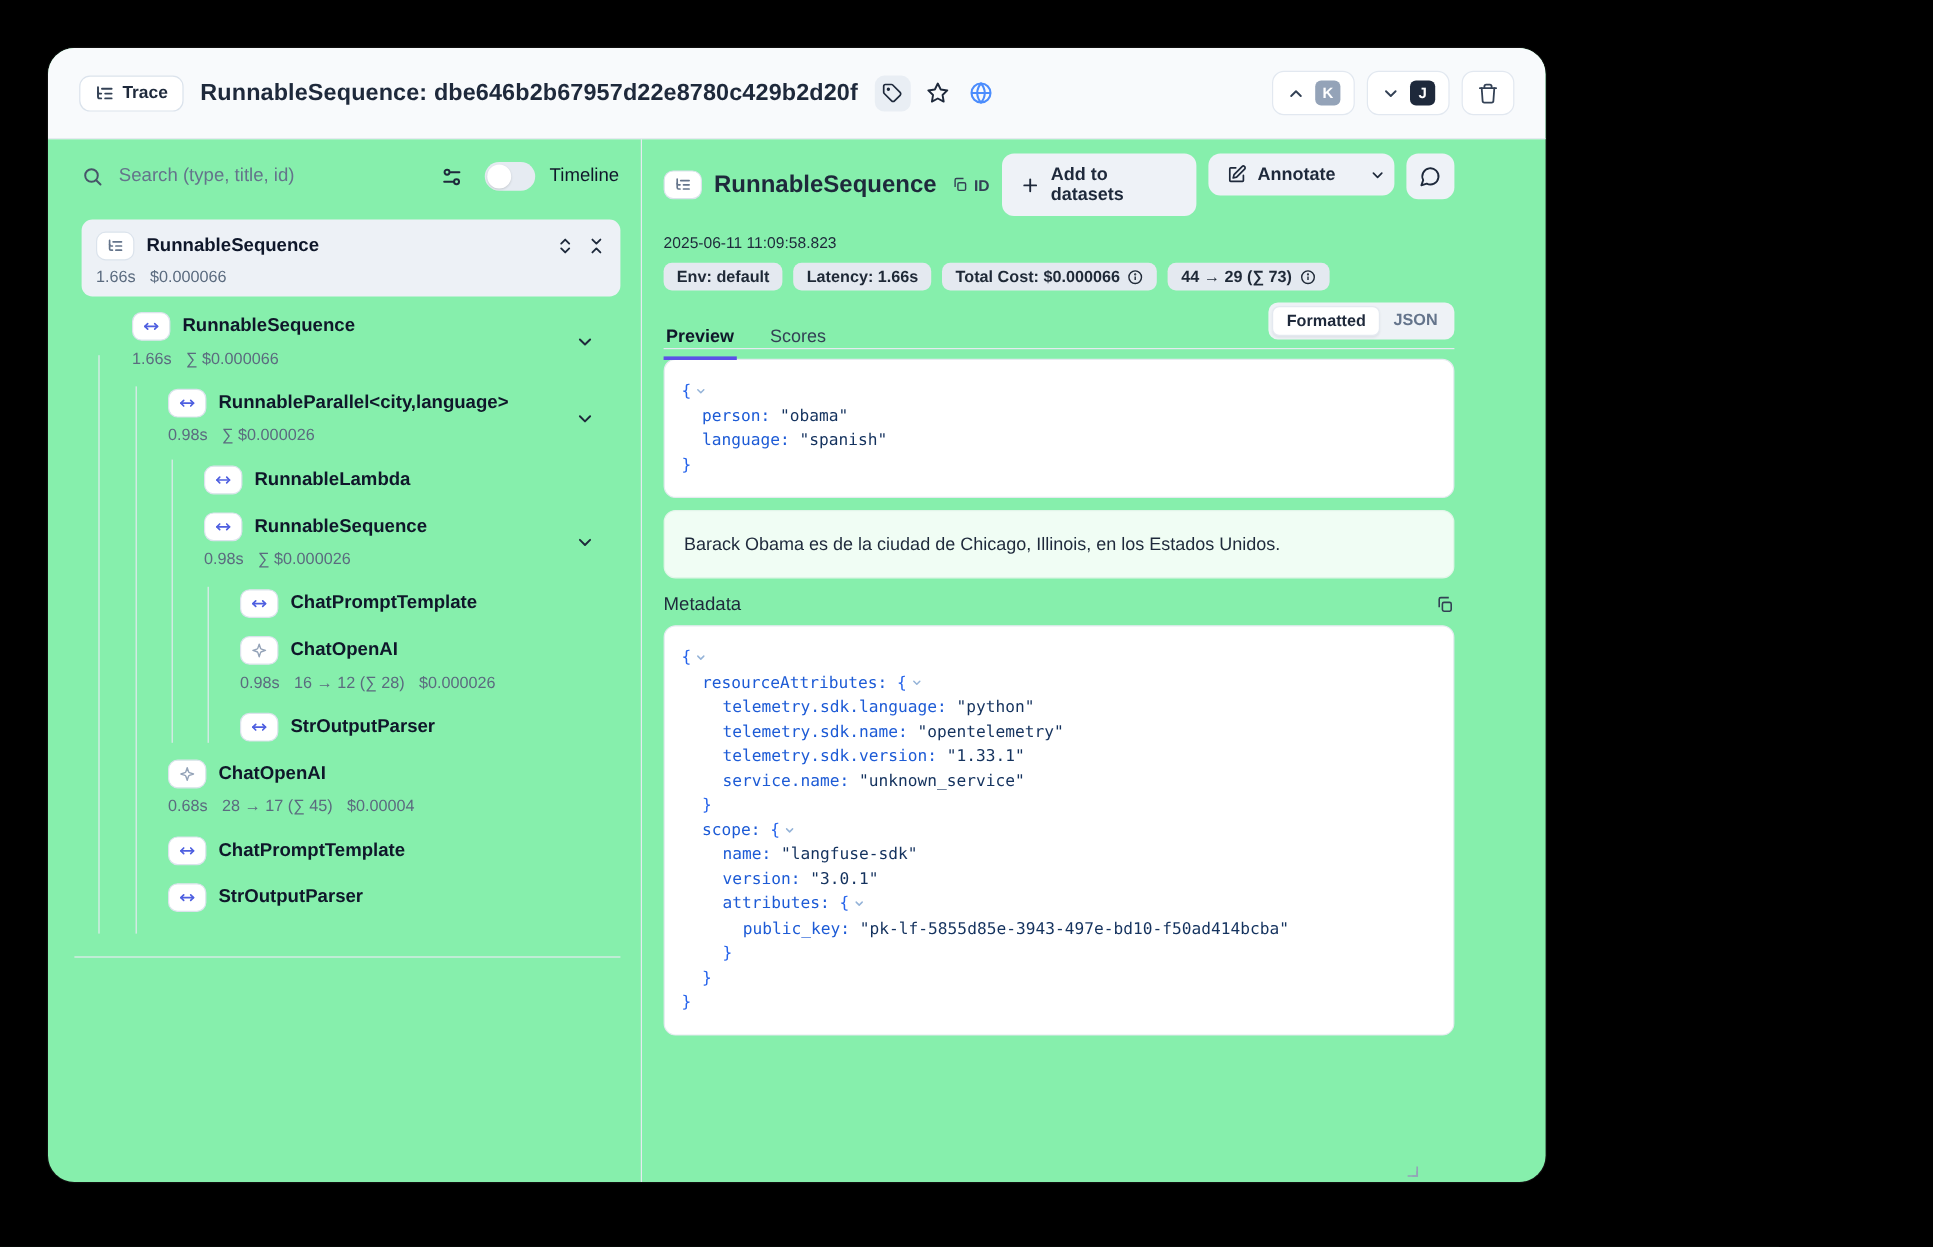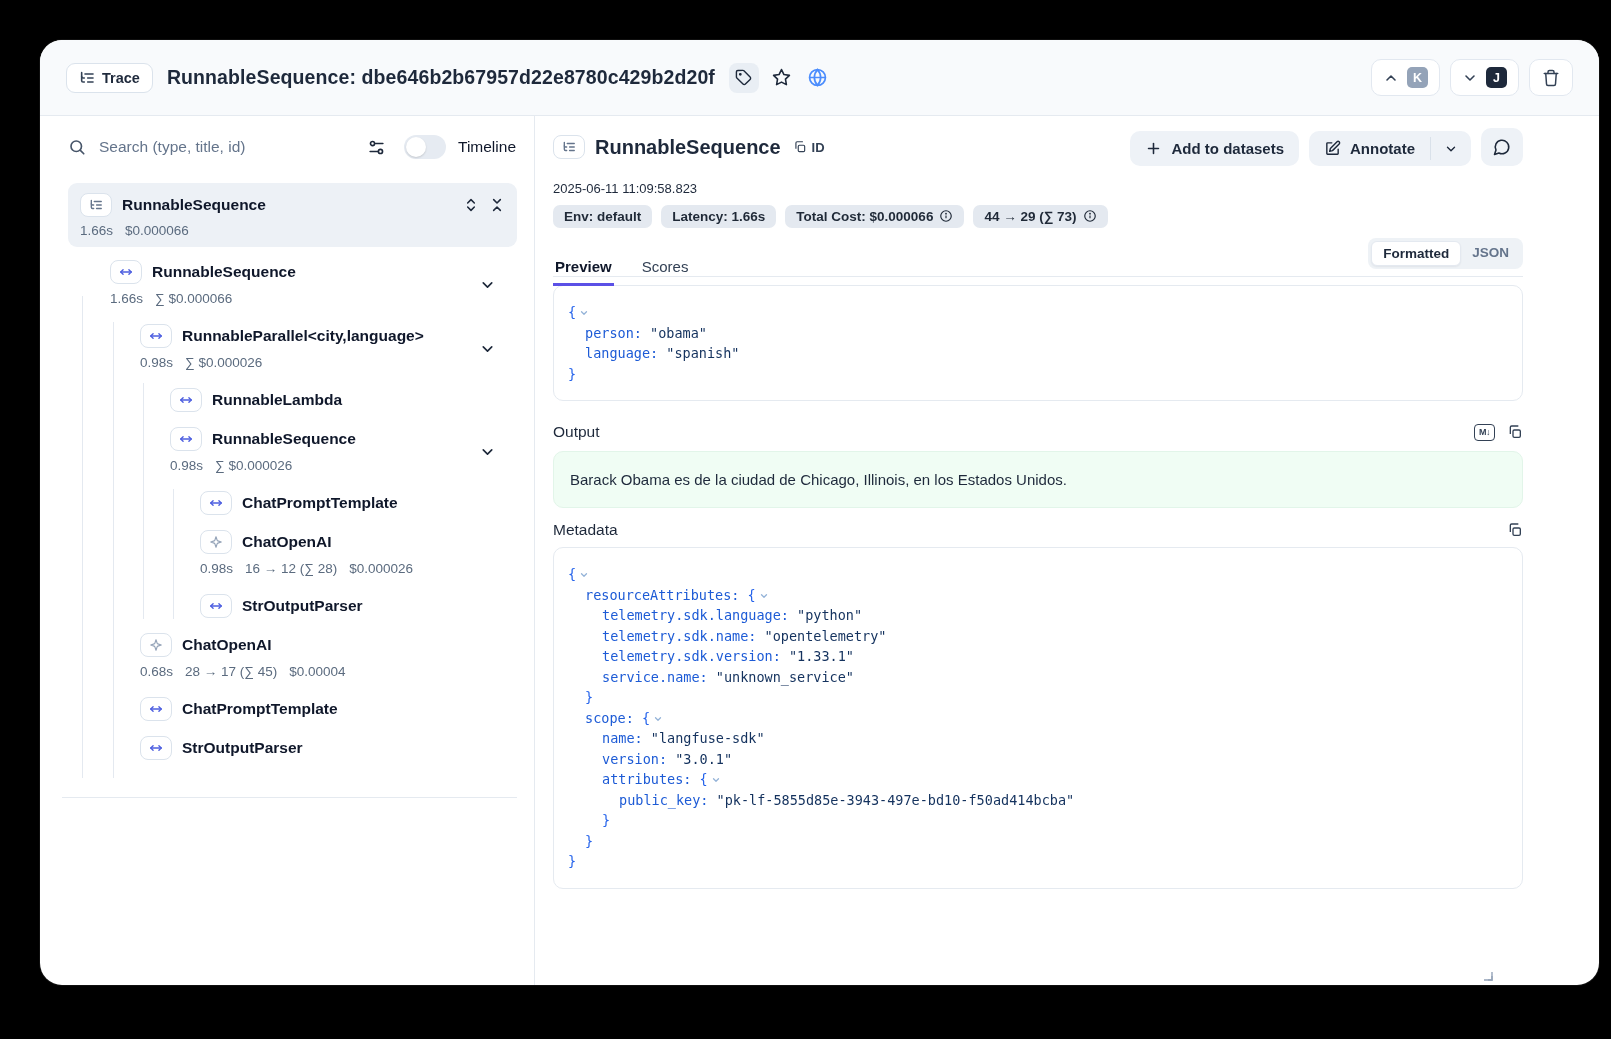--- a/index.html
+++ b/index.html
@@ -2,21 +2,21 @@
 <html><head>
 <meta charset="utf-8">
 <style>
   :root{
     --accent:#5b50e6; --span-ic:#4e5fe0; --border:#e5eaf0; --muted:#5b6b7f;
     --ink:#0f172a; --ink2:#1e293b; --pill:#e4e9f0; --code-key:#1d5bd6;
     --code-brace:#2563eb; --code-val:#14325e; --code-chev:#94b3d8;
   }
   *{box-sizing:border-box;margin:0;padding:0}
   html,body{width:1611px;height:1039px;background:#000;font-family:"Liberation Sans",sans-serif;-webkit-font-smoothing:antialiased}
-  .window{position:absolute;left:40px;top:40px;width:1559px;height:945px;background:#ffffff;border-radius:22px;overflow:hidden;box-shadow:0 0 0 1px rgba(255,255,255,.06),0 18px 50px rgba(0,0,0,.55)}
+  .window{position:absolute;left:40px;top:40px;width:1248px;height:945px;background:#86efac;border-radius:22px;overflow:hidden;box-shadow:0 0 0 1px rgba(255,255,255,.06),0 18px 50px rgba(0,0,0,.55)}
   
   .hdr{height:76px;background:#f8fafc;border-bottom:1px solid var(--border);display:flex;align-items:center;padding:0 26px;gap:14px}
   .trace-badge{display:flex;align-items:center;gap:7px;background:#fff;border:1px solid #dbe3ec;border-radius:9px;padding:6px 12px;font-size:14.5px;font-weight:700;color:var(--ink2)}
   .hdr-title{font-size:19.5px;font-weight:700;color:#1e293b;letter-spacing:.1px}
   .hdr-ic{display:flex;align-items:center;justify-content:center;width:30px;height:30px;border-radius:8px;color:#334155}
   .hdr-ic.boxed{background:#e9eef4}
   .hdr-right{margin-left:auto;display:flex;gap:10px}
   .nav-btn{display:flex;align-items:center;gap:8px;background:#fff;border:1px solid #e2e8f0;border-radius:10px;padding:7px 11px;color:#334155}
   .key-badge{width:21px;height:21px;border-radius:5px;color:#fff;font-size:12.5px;font-weight:700;display:flex;align-items:center;justify-content:center}
   .key-k{background:#94a3b8}.key-j{background:#1e293b}
@@ -40,30 +40,30 @@
   .t-row{display:flex;align-items:center;gap:10px;height:28px}
   .t-label{font-size:15.5px;font-weight:700;color:var(--ink)}
   .t-metrics{height:25px;display:flex;align-items:center;gap:12px;font-size:13.5px;color:var(--muted)}
   .t-chev{position:absolute;right:38px;top:50%;transform:translateY(-50%);color:#1e293b}
   .left-divider{border-bottom:1px solid var(--border);margin:14px 17px 0 22px}
   
   .right{flex:1;padding:12px 76px 0 18px;position:relative}
   .d-titlerow{display:flex;align-items:center;gap:10px}
   .d-title{font-size:20px;font-weight:700;color:var(--ink2)}
   .id-chip{display:flex;align-items:center;gap:5px;color:#334155;font-size:13px;font-weight:700;margin-left:2px}
-  .d-actions{margin-left:auto;display:flex;gap:10px;align-items:flex-end}
+  .d-actions{margin-left:auto;display:flex;gap:10px;align-items:flex-start}
   .act-btn{display:flex;align-items:center;gap:9px;background:#eef2f7;border-radius:10px;padding:9px 15px;font-size:15px;font-weight:600;color:#1e293b}
   .annotate-group{display:flex;align-items:stretch;background:#eef2f7;border-radius:10px;overflow:hidden}
   .annotate-main{display:flex;align-items:center;gap:9px;padding:9px 15px;font-size:15px;font-weight:600;color:#1e293b}
   .annotate-sep{width:1px;background:#d9e1ea;margin:6px 0}
   .annotate-caret{display:flex;align-items:center;padding:0 13px;color:#1e293b}
   .icon-btn{display:flex;align-items:center;justify-content:center;background:#eef2f7;border-radius:10px;width:42px;height:38px;color:#1e293b}
   .d-ts{margin-top:15px;font-size:13px;color:#1e293b}
   .d-badges{margin-top:9px;display:flex;gap:9px}
-  .pill{display:flex;align-items:flex-start;gap:6px;background:var(--pill);border-radius:7px;padding:4px 11px;font-size:13.5px;font-weight:700;color:#1f2937}
+  .pill{display:flex;align-items:flex-end;gap:6px;background:var(--pill);border-radius:7px;padding:4px 11px;font-size:13.5px;font-weight:700;color:#1f2937}
   .tabsrow{margin-top:10px;display:flex;align-items:flex-end;border-bottom:1px solid var(--border);position:relative}
   .tab{font-size:15px;padding:6px 2px 10px;margin-right:26px;color:#334155;position:relative}
   .tab.active{color:var(--ink);font-weight:600}
   .tab.active:after{content:"";position:absolute;left:0;right:0;bottom:-1px;height:3px;background:var(--accent)}
   .seg{margin-left:auto;margin-bottom:7px;display:flex;background:#eef2f6;border-radius:8px;padding:3px}
   .seg-opt{font-size:13.5px;padding:4px 11px;border-radius:6px;color:#64748b;font-weight:600}
   .seg-opt.active{background:#fff;color:#1e293b;border:1px solid #e4e9f0;box-shadow:0 1px 2px rgba(15,23,42,.06)}
   .sec-head{display:flex;align-items:center;margin-top:17px}
   .sec-title{font-size:15.5px;color:#1e293b}
   .sec-icons{margin-left:auto;display:flex;gap:12px;color:#334155;align-items:center}
@@ -463,32 +463,20 @@
 
       <div class="codebox" id="input-code">
           <div class="cl" style="padding-left: 0px;"><span class="cb">{</span><span class="cc"><svg width="10" height="10" viewBox="0 0 24 24" fill="none" stroke="currentColor" stroke-width="3" stroke-linecap="round" stroke-linejoin="round">
                 <polyline points="6 9 12 15 18 9"></polyline>
               </svg></span></div>
           <div class="cl" style="padding-left: 17px;"><span class="ck">person:</span><span class="cs"> "obama"</span></div>
           <div class="cl" style="padding-left: 17px;"><span class="ck">language:</span><span class="cs"> "spanish"</span></div>
           <div class="cl" style="padding-left: 0px;"><span class="cb">}</span></div>
         </div>
 
-      <div class="sec-head mt20">
-        <span class="sec-title">Output</span>
-        <span class="sec-icons">
-          <span class="md-ic">M↓</span>
-          <span>
-              <svg width="16" height="16" viewBox="0 0 24 24" fill="none" stroke="#334155" stroke-width="2">
-                <rect x="9" y="9" width="11" height="11" rx="2"></rect>
-                <path d="M5 15V5a2 2 0 0 1 2-2h10"></path>
-              </svg>
-            </span>
-        </span>
-      </div>
       <div class="outbox">Barack Obama es de la ciudad de Chicago, Illinois, en los Estados Unidos.</div>
 
       <div class="sec-head mt26">
         <span class="sec-title">Metadata</span>
         <span class="sec-icons">
           <span>
               <svg width="16" height="16" viewBox="0 0 24 24" fill="none" stroke="#334155" stroke-width="2">
                 <rect x="9" y="9" width="11" height="11" rx="2"></rect>
                 <path d="M5 15V5a2 2 0 0 1 2-2h10"></path>
               </svg>

